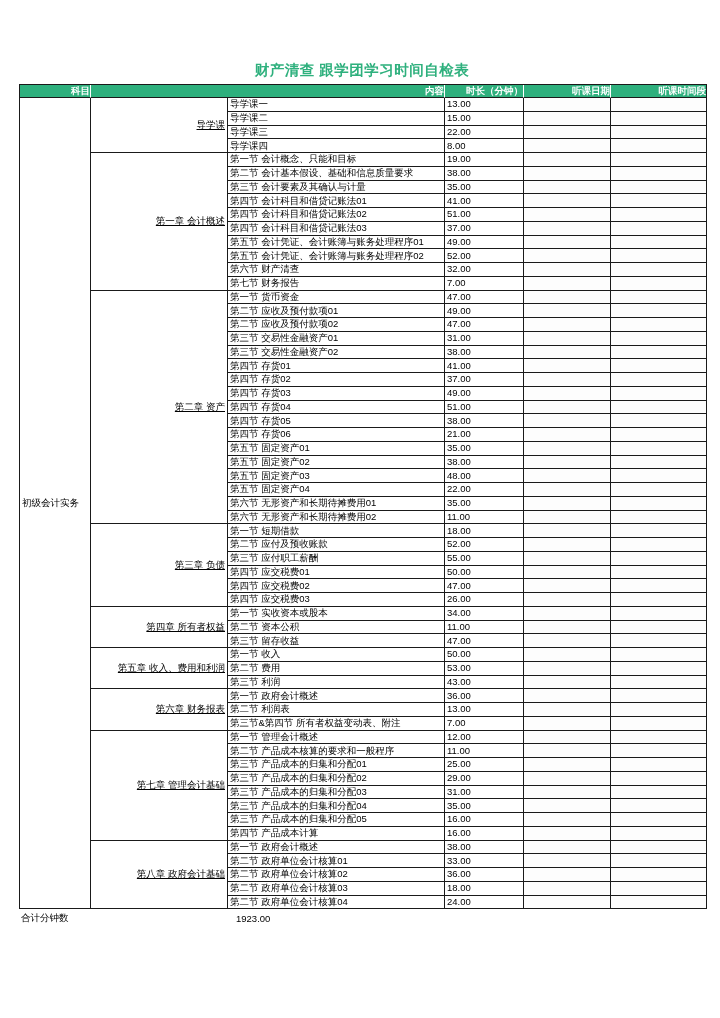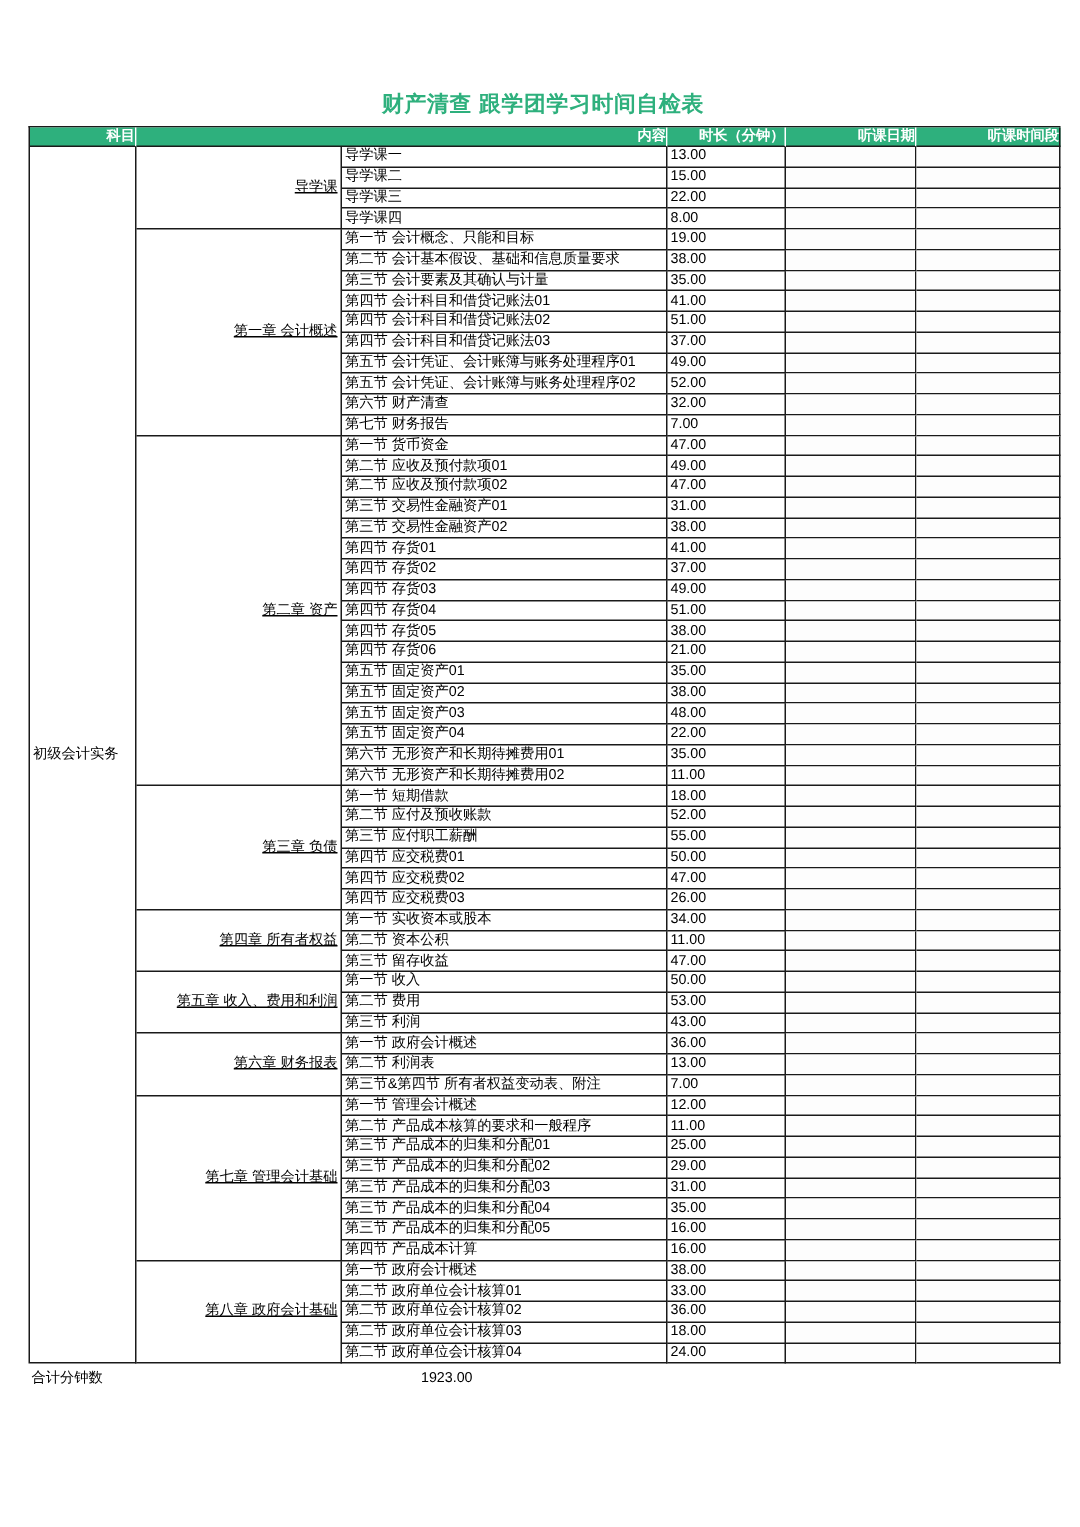--- a/index.html
+++ b/index.html
@@ -72,21 +72,21 @@
   }
   .totals-label {
     width: 217px;
     font-size: 9.5px;
     text-align: left;
     padding-left: 2px;
   }
   .totals-value {
     width: 79px;
     font-size: 9.5px;
-    text-align: right;
+    text-align: left;
   }
 </style>
 </head>
 <body>
 
 <div class="title">财产清查 跟学团学习时间自检表</div>
 
 <div class="sheet">
   <table class="grid">
     <colgroup>

